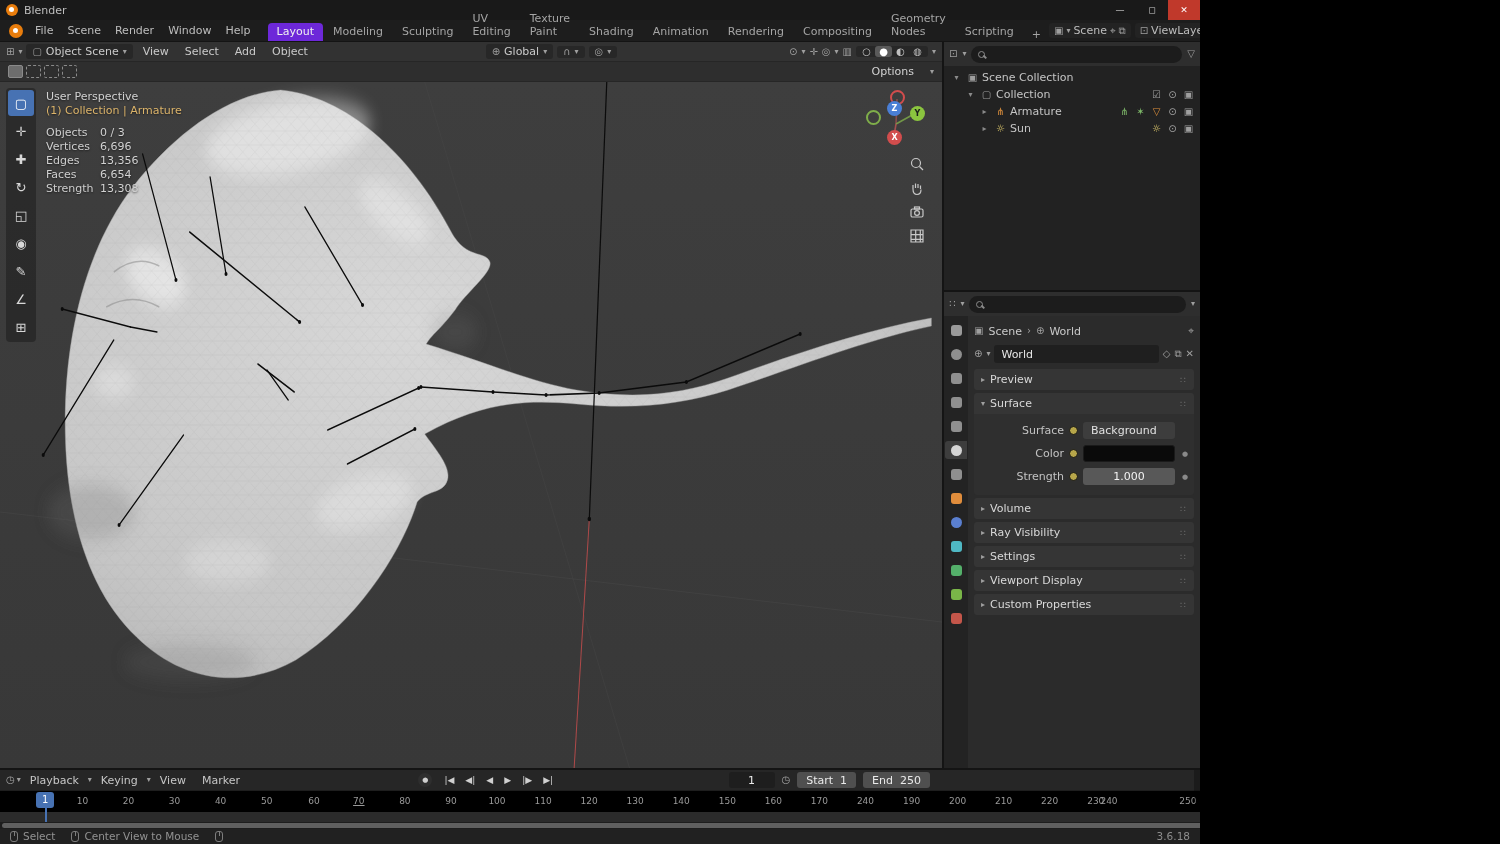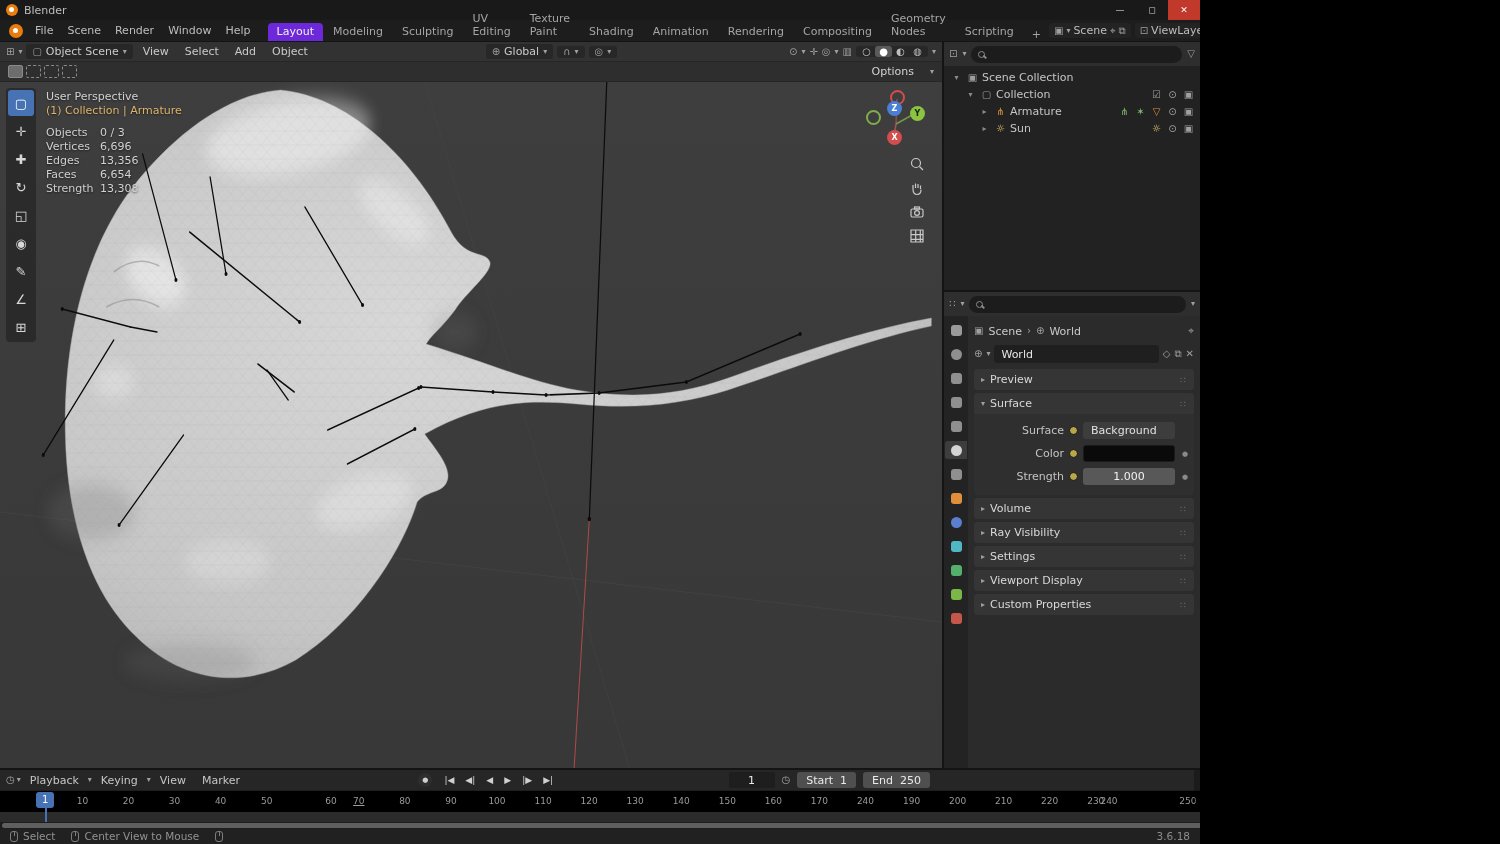--- a/index.html
+++ b/index.html
@@ -595,21 +595,21 @@
           <span>250</span>
         </div>
       </div>
     </div>
     <div class="ruler" id="ticks">
         <span class="tick" style="left: 82.454px;">10</span>
         <span class="tick" style="left: 128.514px;">20</span>
         <span class="tick" style="left: 174.574px;">30</span>
         <span class="tick" style="left: 220.634px;">40</span>
         <span class="tick" style="left: 266.694px;">50</span>
-        <span class="tick" style="left: 331px;">60</span>
+        <span class="tick" style="left: 314px;">60</span>
         <span class="tick" style="left: 358.814px; text-decoration: underline;">70</span>
         <span class="tick" style="left: 404.874px;">80</span>
         <span class="tick" style="left: 450.934px;">90</span>
         <span class="tick" style="left: 496.994px;">100</span>
         <span class="tick" style="left: 543.054px;">110</span>
         <span class="tick" style="left: 589.114px;">120</span>
         <span class="tick" style="left: 635.174px;">130</span>
         <span class="tick" style="left: 681.234px;">140</span>
         <span class="tick" style="left: 727.294px;">150</span>
         <span class="tick" style="left: 773.354px;">160</span>

